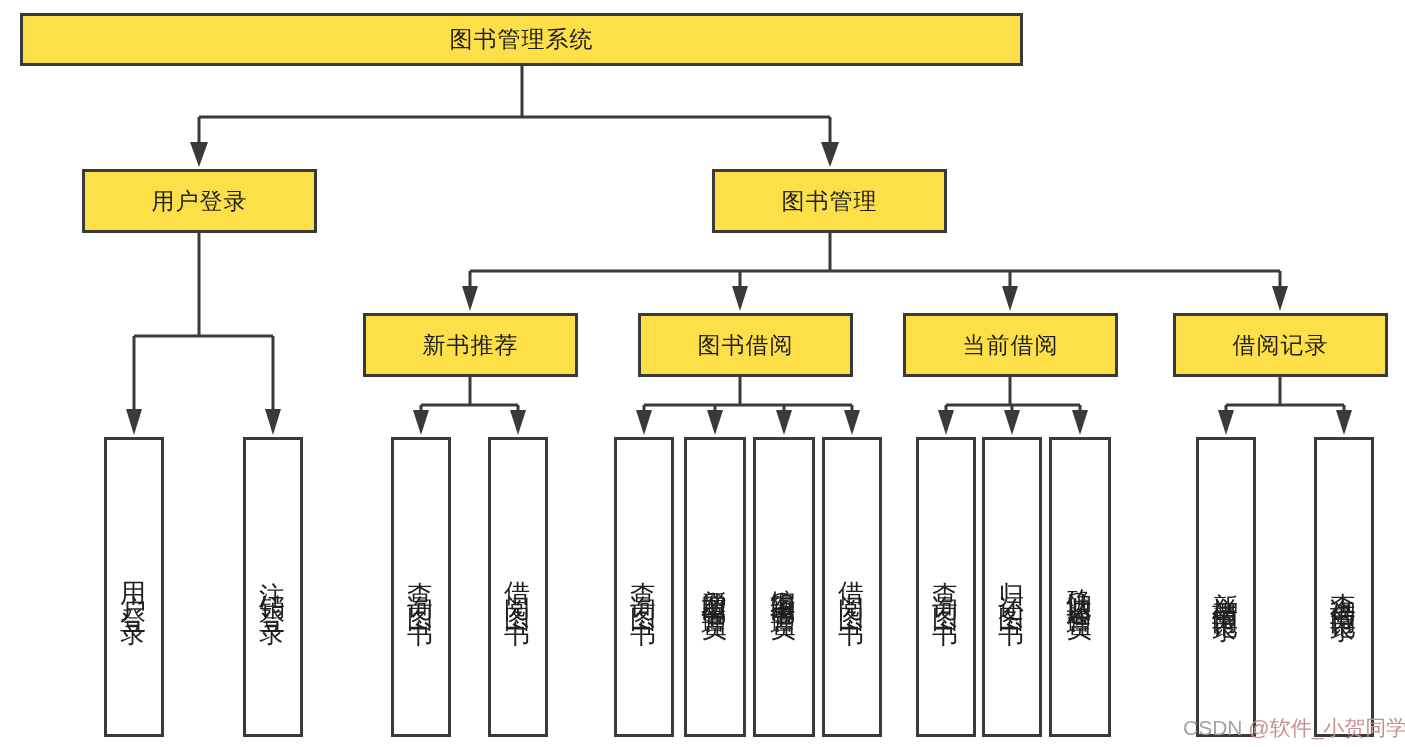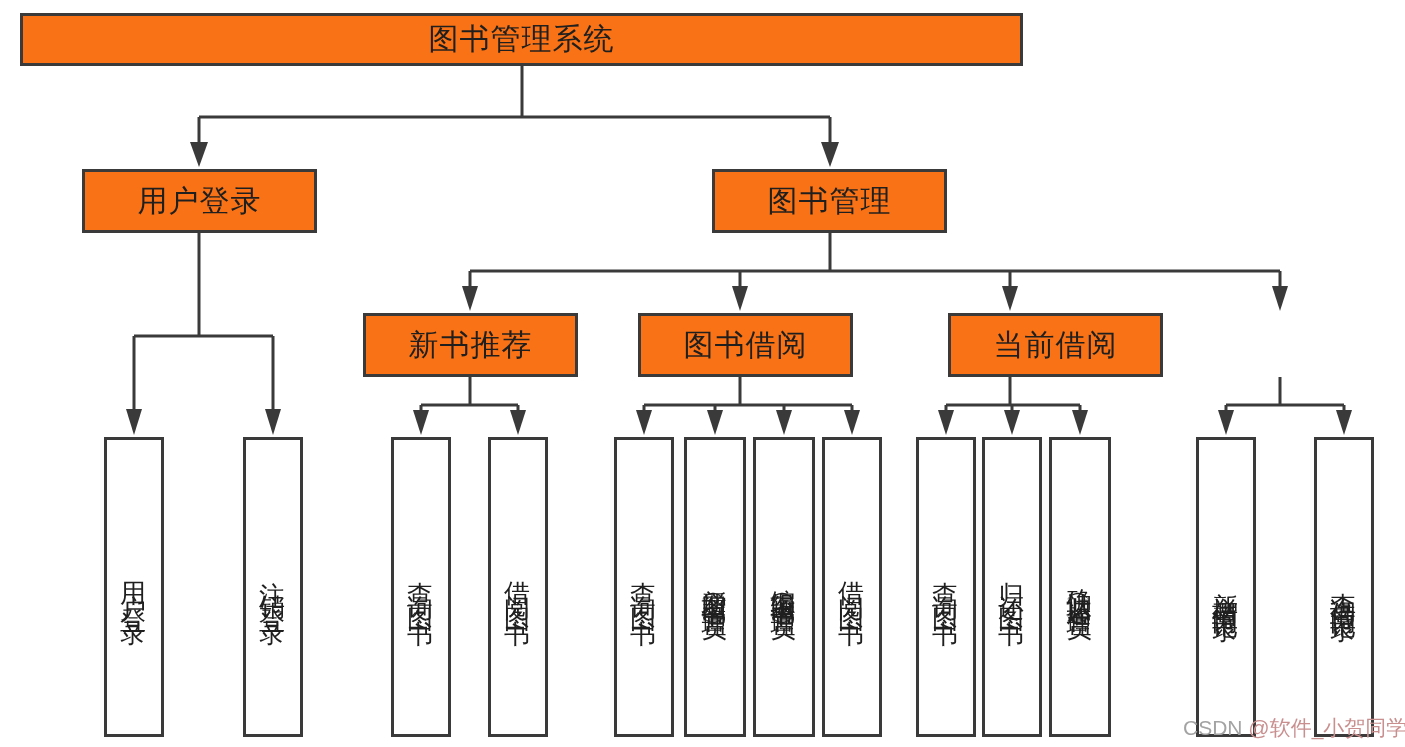--- a/index.html
+++ b/index.html
@@ -18,24 +18,24 @@
     overflow:hidden;
   }
   .connectors{
     position:absolute;left:0;top:0;width:1405px;height:747px;
     pointer-events:none;
   }
   .connectors path{stroke:var(--line);stroke-width:3;fill:none;}
   .connectors polygon{fill:var(--line);stroke:none;}
   .node{
     position:absolute;
-    background:#f97316;
+    background:#fde047;
     border:3px solid var(--line);
     display:flex;align-items:center;justify-content:center;
-    font-size:30px;
+    font-size:23px;
     letter-spacing:1px;
     color:var(--text);
     white-space:nowrap;
   }
   .node.root{left:20px;top:13px;width:1003px;height:53px;}
   .node.row2{top:169px;width:235px;height:64px;}
   .node.row3{top:313px;width:215px;height:64px;}
   .leaf{
     position:absolute;
     top:437px;height:300px;width:60px;
@@ -101,21 +101,22 @@
     <polygon points="1336,410 1352,410 1344,435"></polygon>
   </svg>
 
   <div class="node root">图书管理系统</div>
 
   <div class="node row2" style="left:82px;">用户登录</div>
   <div class="node row3" style="left:363px;">新书推荐</div>
 
   <div class="node row2" style="left:712px;">图书管理</div>
   <div class="node row3" style="left:638px;">图书借阅</div>
-  <div class="node row3" style="left:903px;margin-left:45px;">当前借阅</div>
+  <div class="node row3" style="left:903px;">当前借阅</div>
+  <div class="node row3" style="left:1173px;">借阅记录</div>
 
   <div class="leaf" style="left:104px;">用户登录</div>
   <div class="leaf" style="left:243px;">注销登录</div>
 
   <div class="leaf" style="left:391px;">查询图书</div>
   <div class="leaf" style="left:488px;">借阅图书</div>
 
   <div class="leaf" style="left:614px;">查询图书</div>
   <div class="leaf tight" style="left:684px;">新增图书（管理员）</div>
   <div class="leaf tight" style="left:753px;">编辑图书（管理员）</div>

